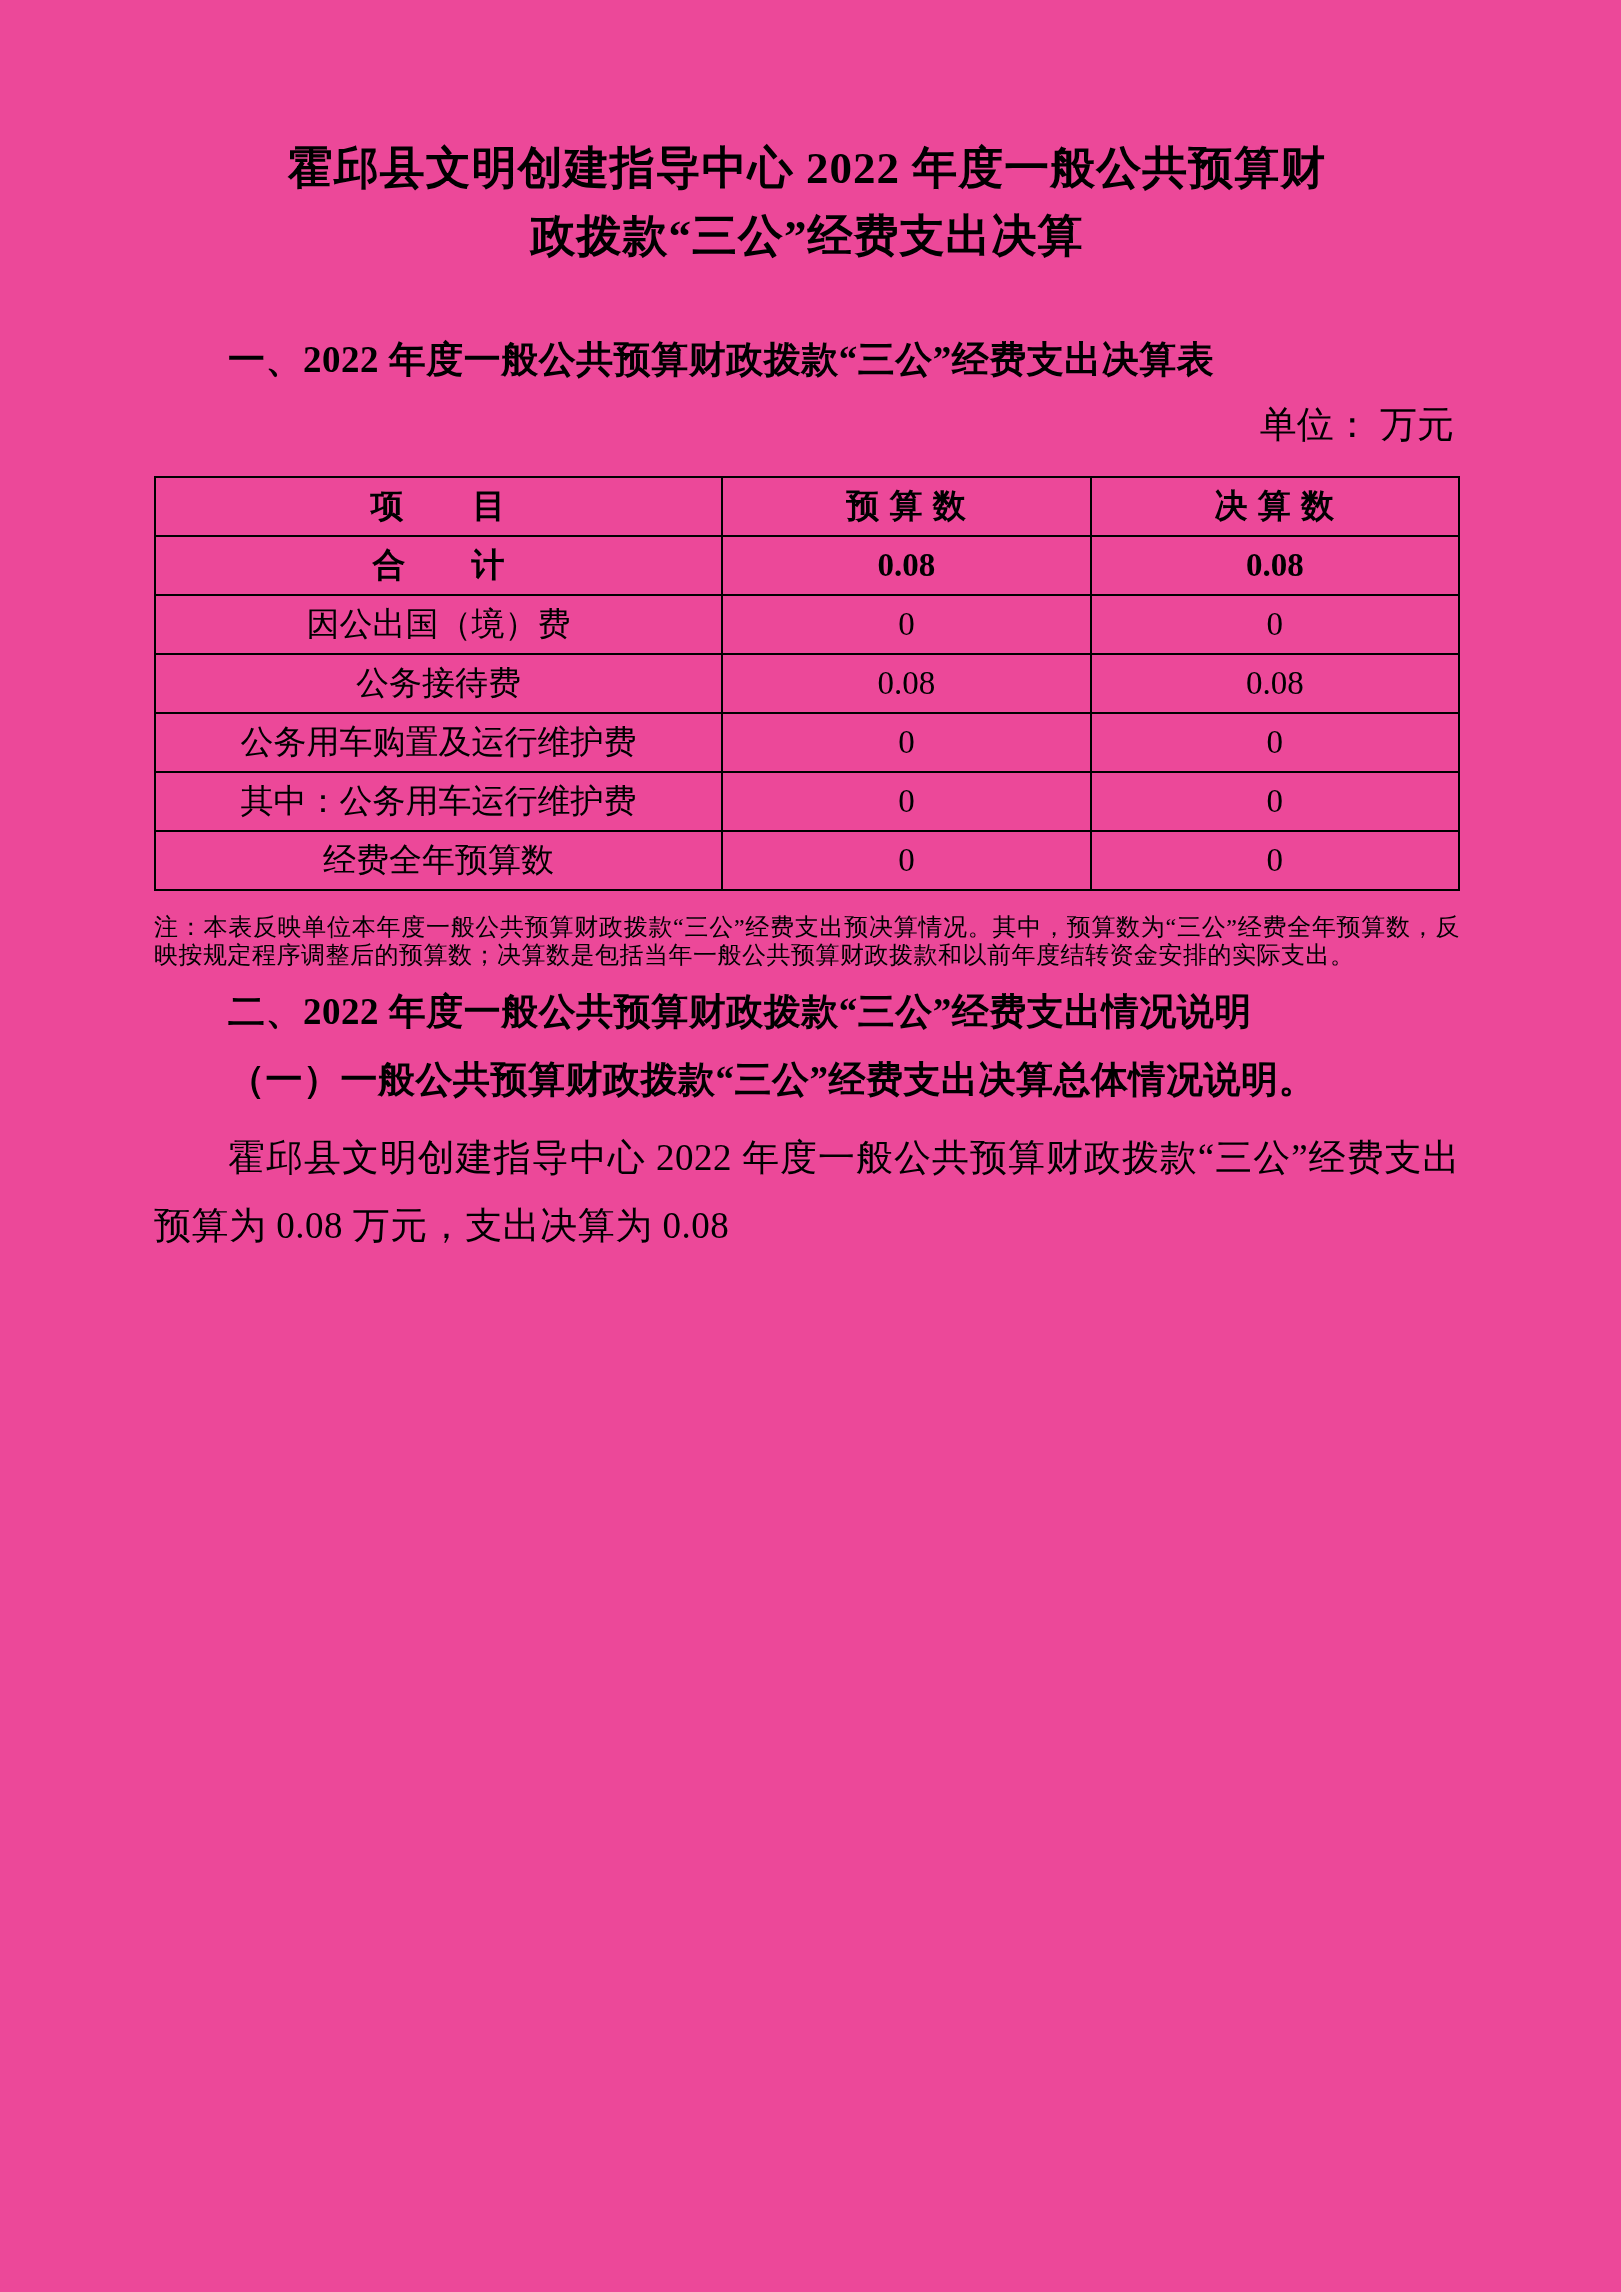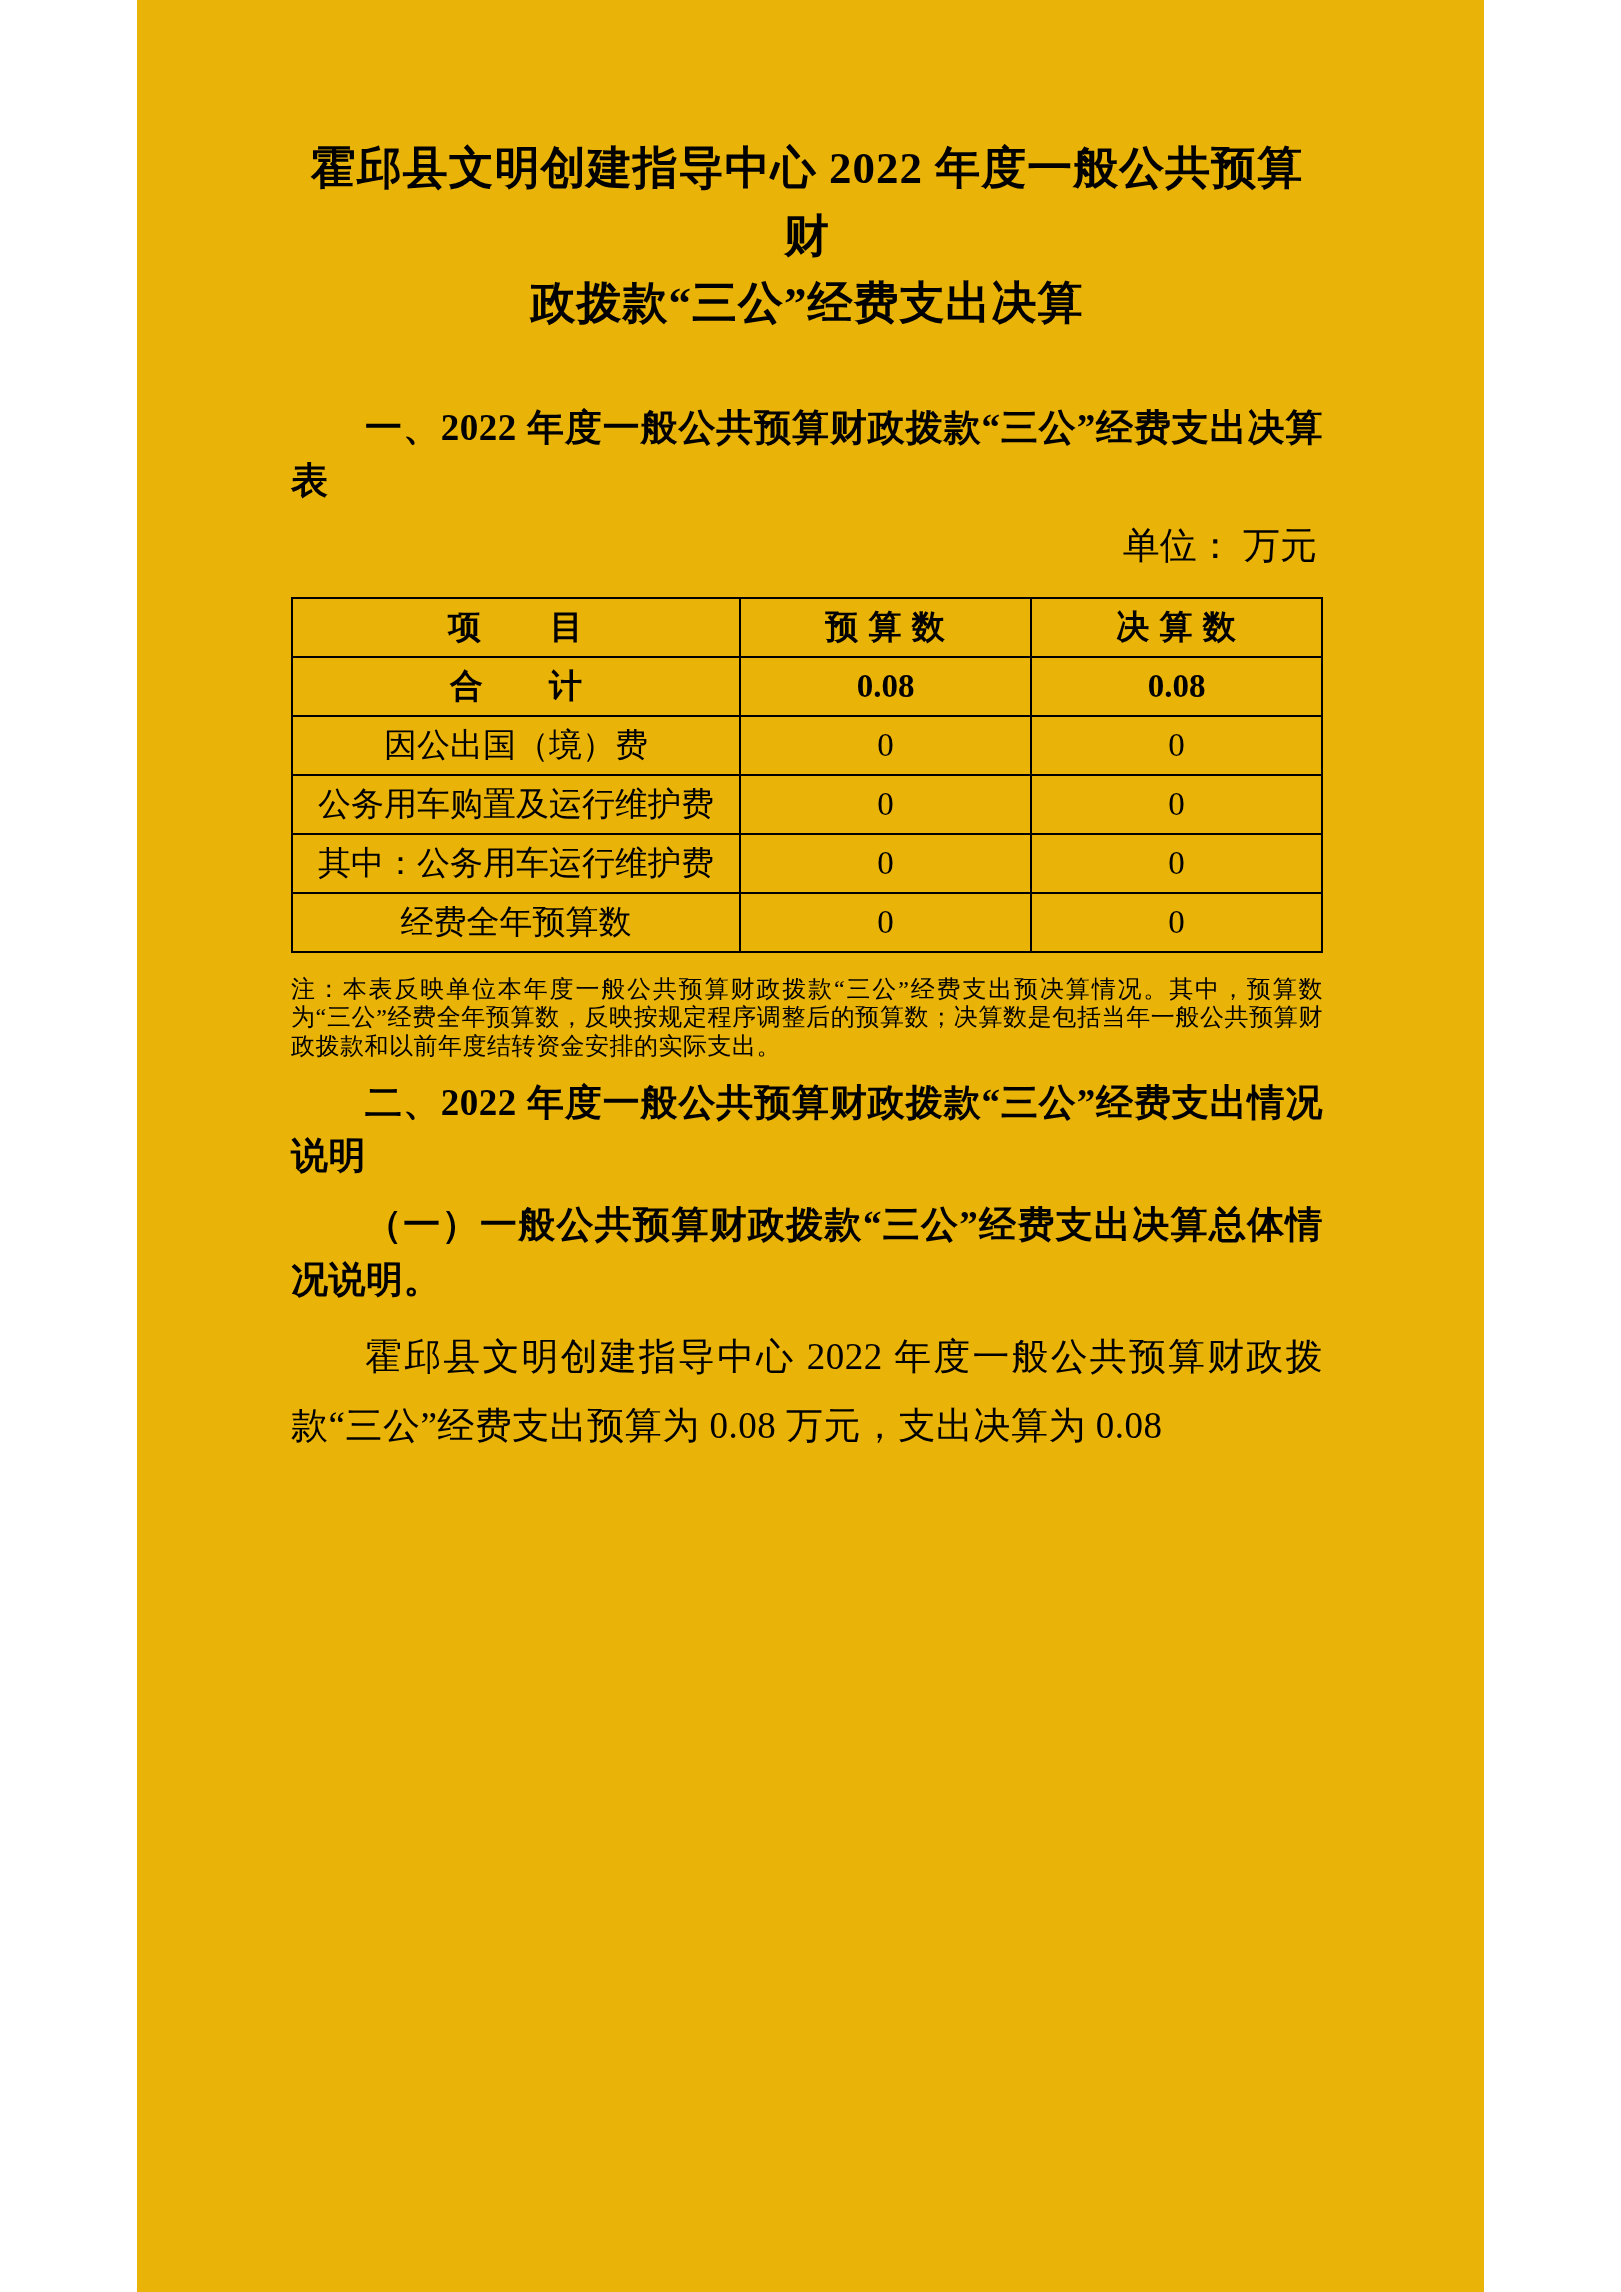--- a/index.html
+++ b/index.html
@@ -1,24 +1,24 @@
 <!DOCTYPE html>
 <html><head>
 <meta charset="utf-8">
 <style>
   * { margin: 0; padding: 0; box-sizing: border-box; }
   html, body { background: #ffffff; }
   body { font-family: "Liberation Serif", "DejaVu Serif", serif; color: #000; }
 
   .page {
     position: relative;
-    width: 1347px;
+    width: 1621px;
     height: 2293px;
     margin: 0 auto;
-    background: #eab308;
+    background: #ec4899;
     padding: 135px 161px 0 154px;
     overflow: hidden;
   }
 
   .doc-title {
     font-size: 45px;
     font-weight: 700;
     text-align: center;
     line-height: 1.5;
     letter-spacing: 1px;
@@ -131,20 +131,25 @@
         <td class="label-cell">合　　计</td>
         <td>0.08</td>
         <td>0.08</td>
       </tr>
       <tr>
         <td class="label-cell">因公出国（境）费</td>
         <td>0</td>
         <td>0</td>
       </tr>
       <tr>
+        <td class="label-cell">公务接待费</td>
+        <td>0.08</td>
+        <td>0.08</td>
+      </tr>
+      <tr>
         <td class="label-cell">公务用车购置及运行维护费</td>
         <td>0</td>
         <td>0</td>
       </tr>
       <tr>
         <td class="label-cell indent-1">其中：公务用车运行维护费</td>
         <td>0</td>
         <td>0</td>
       </tr>
       <tr>

